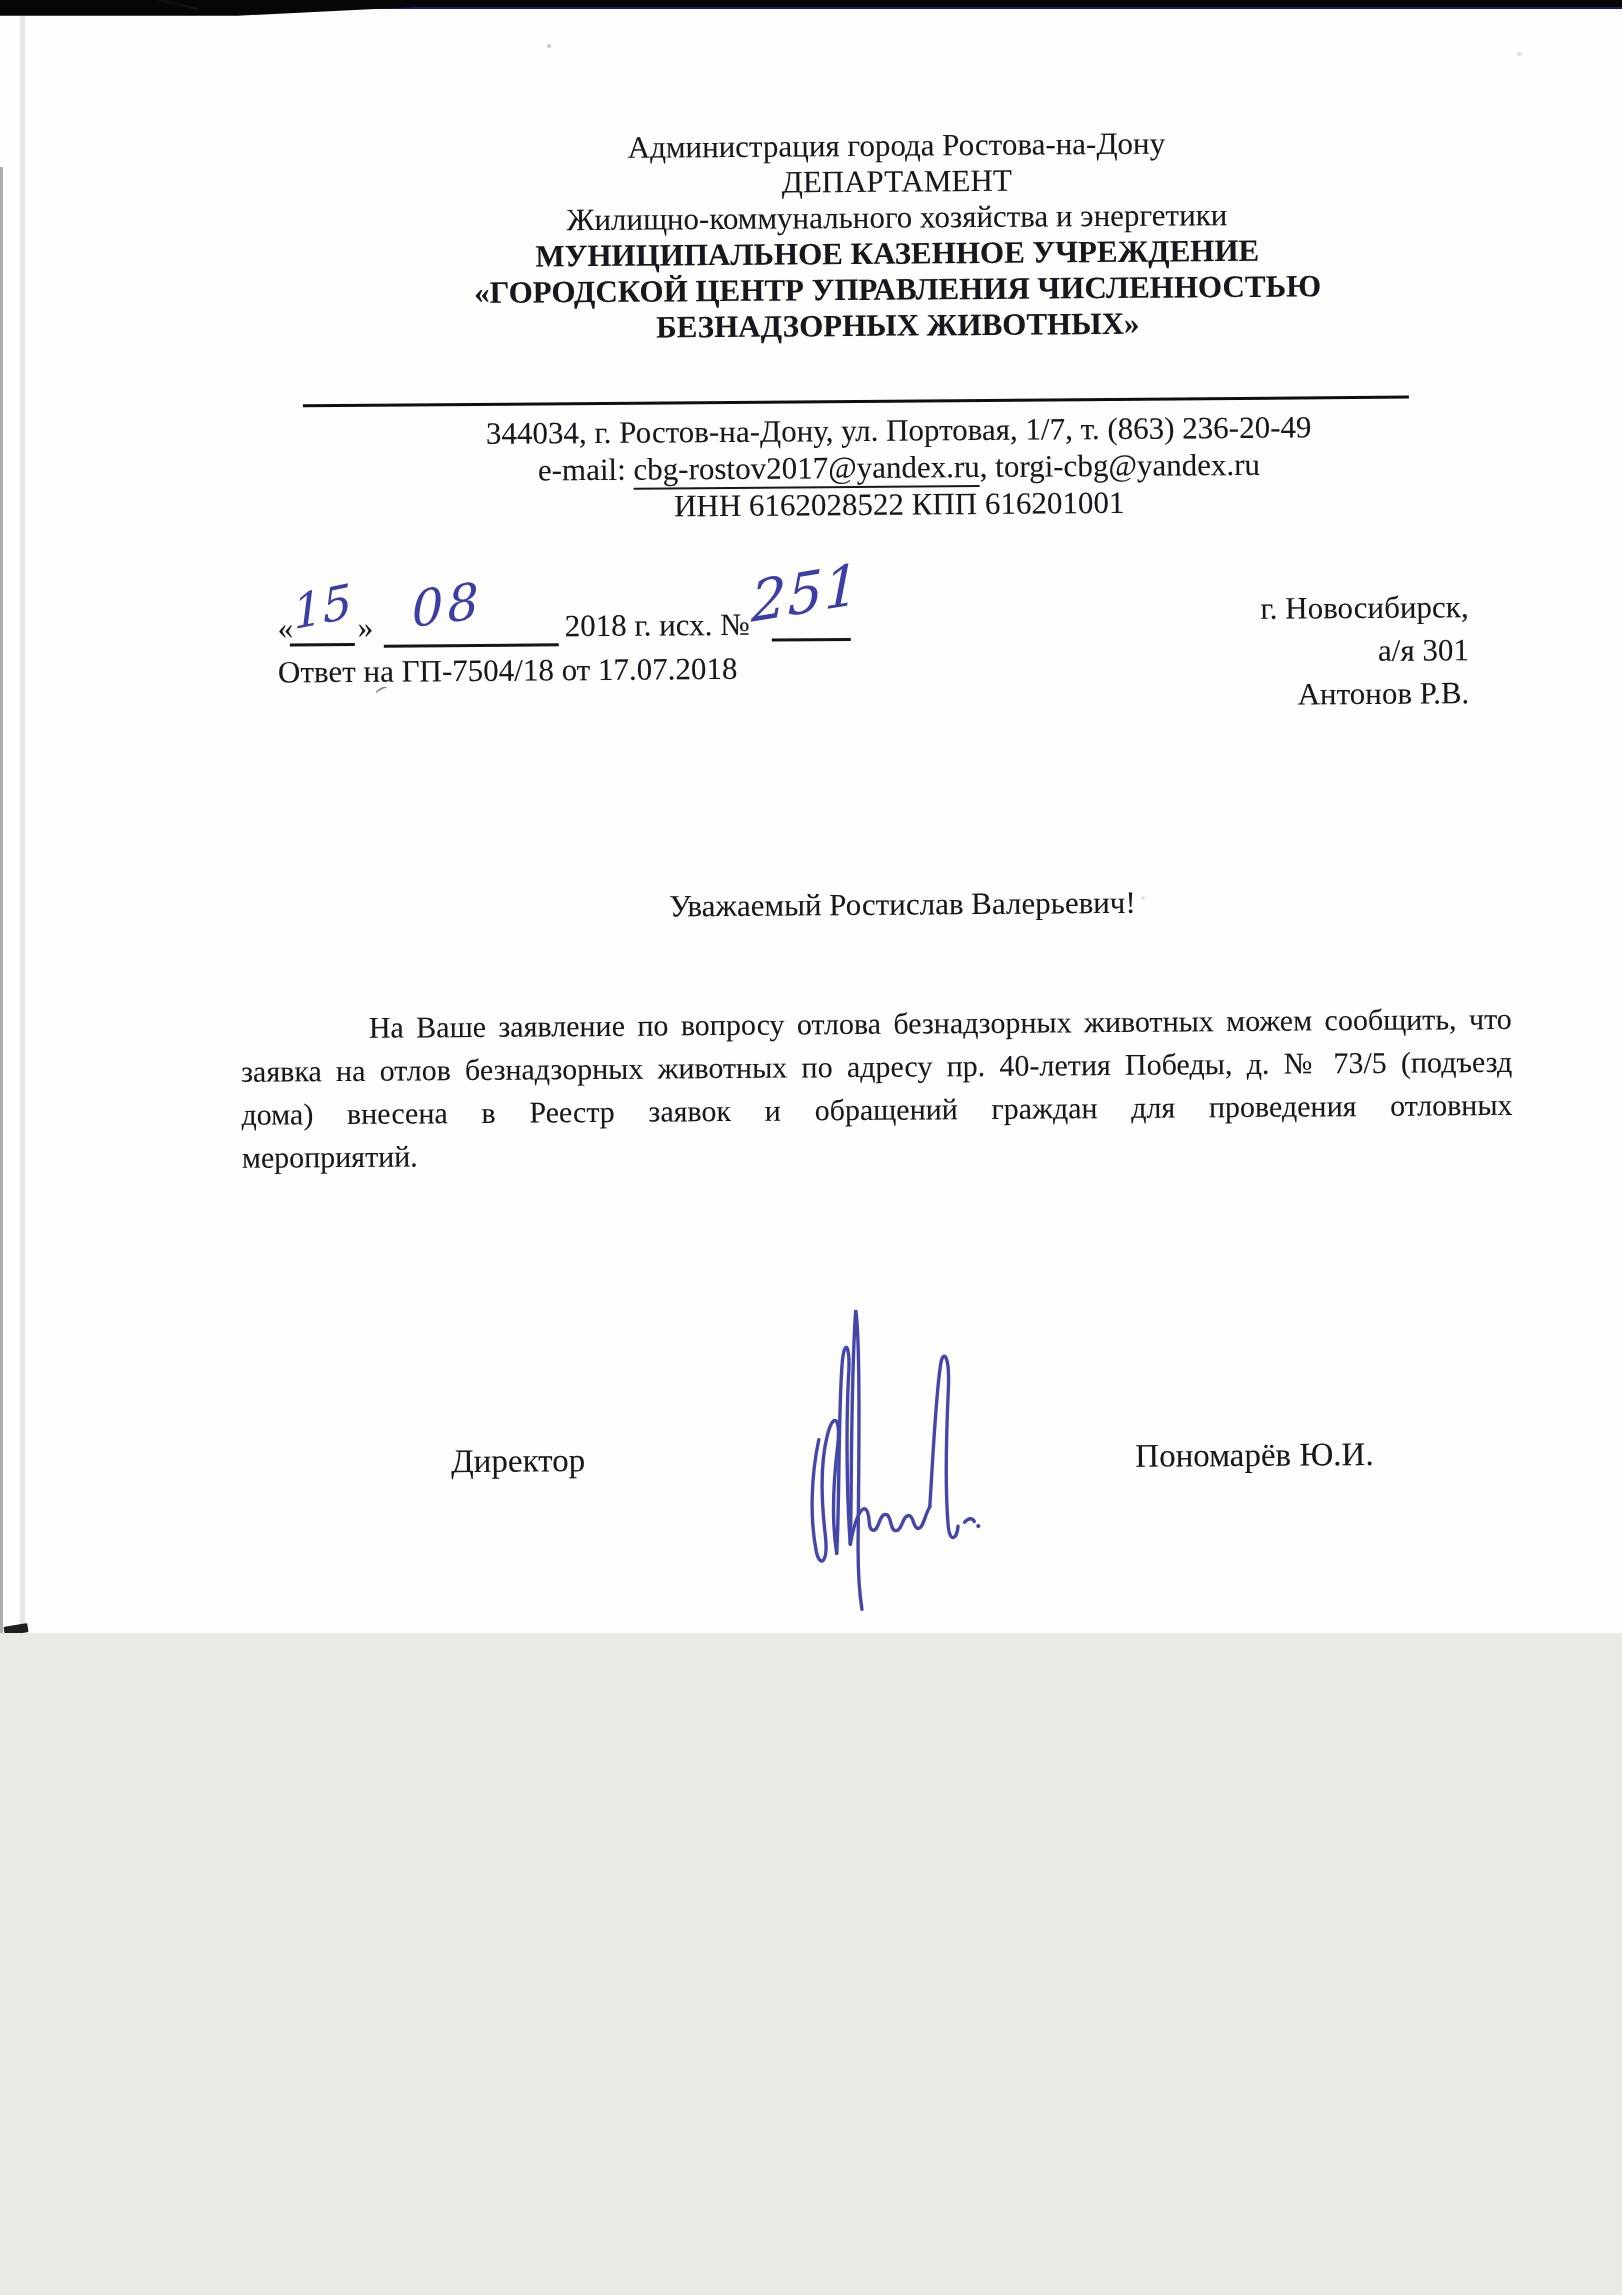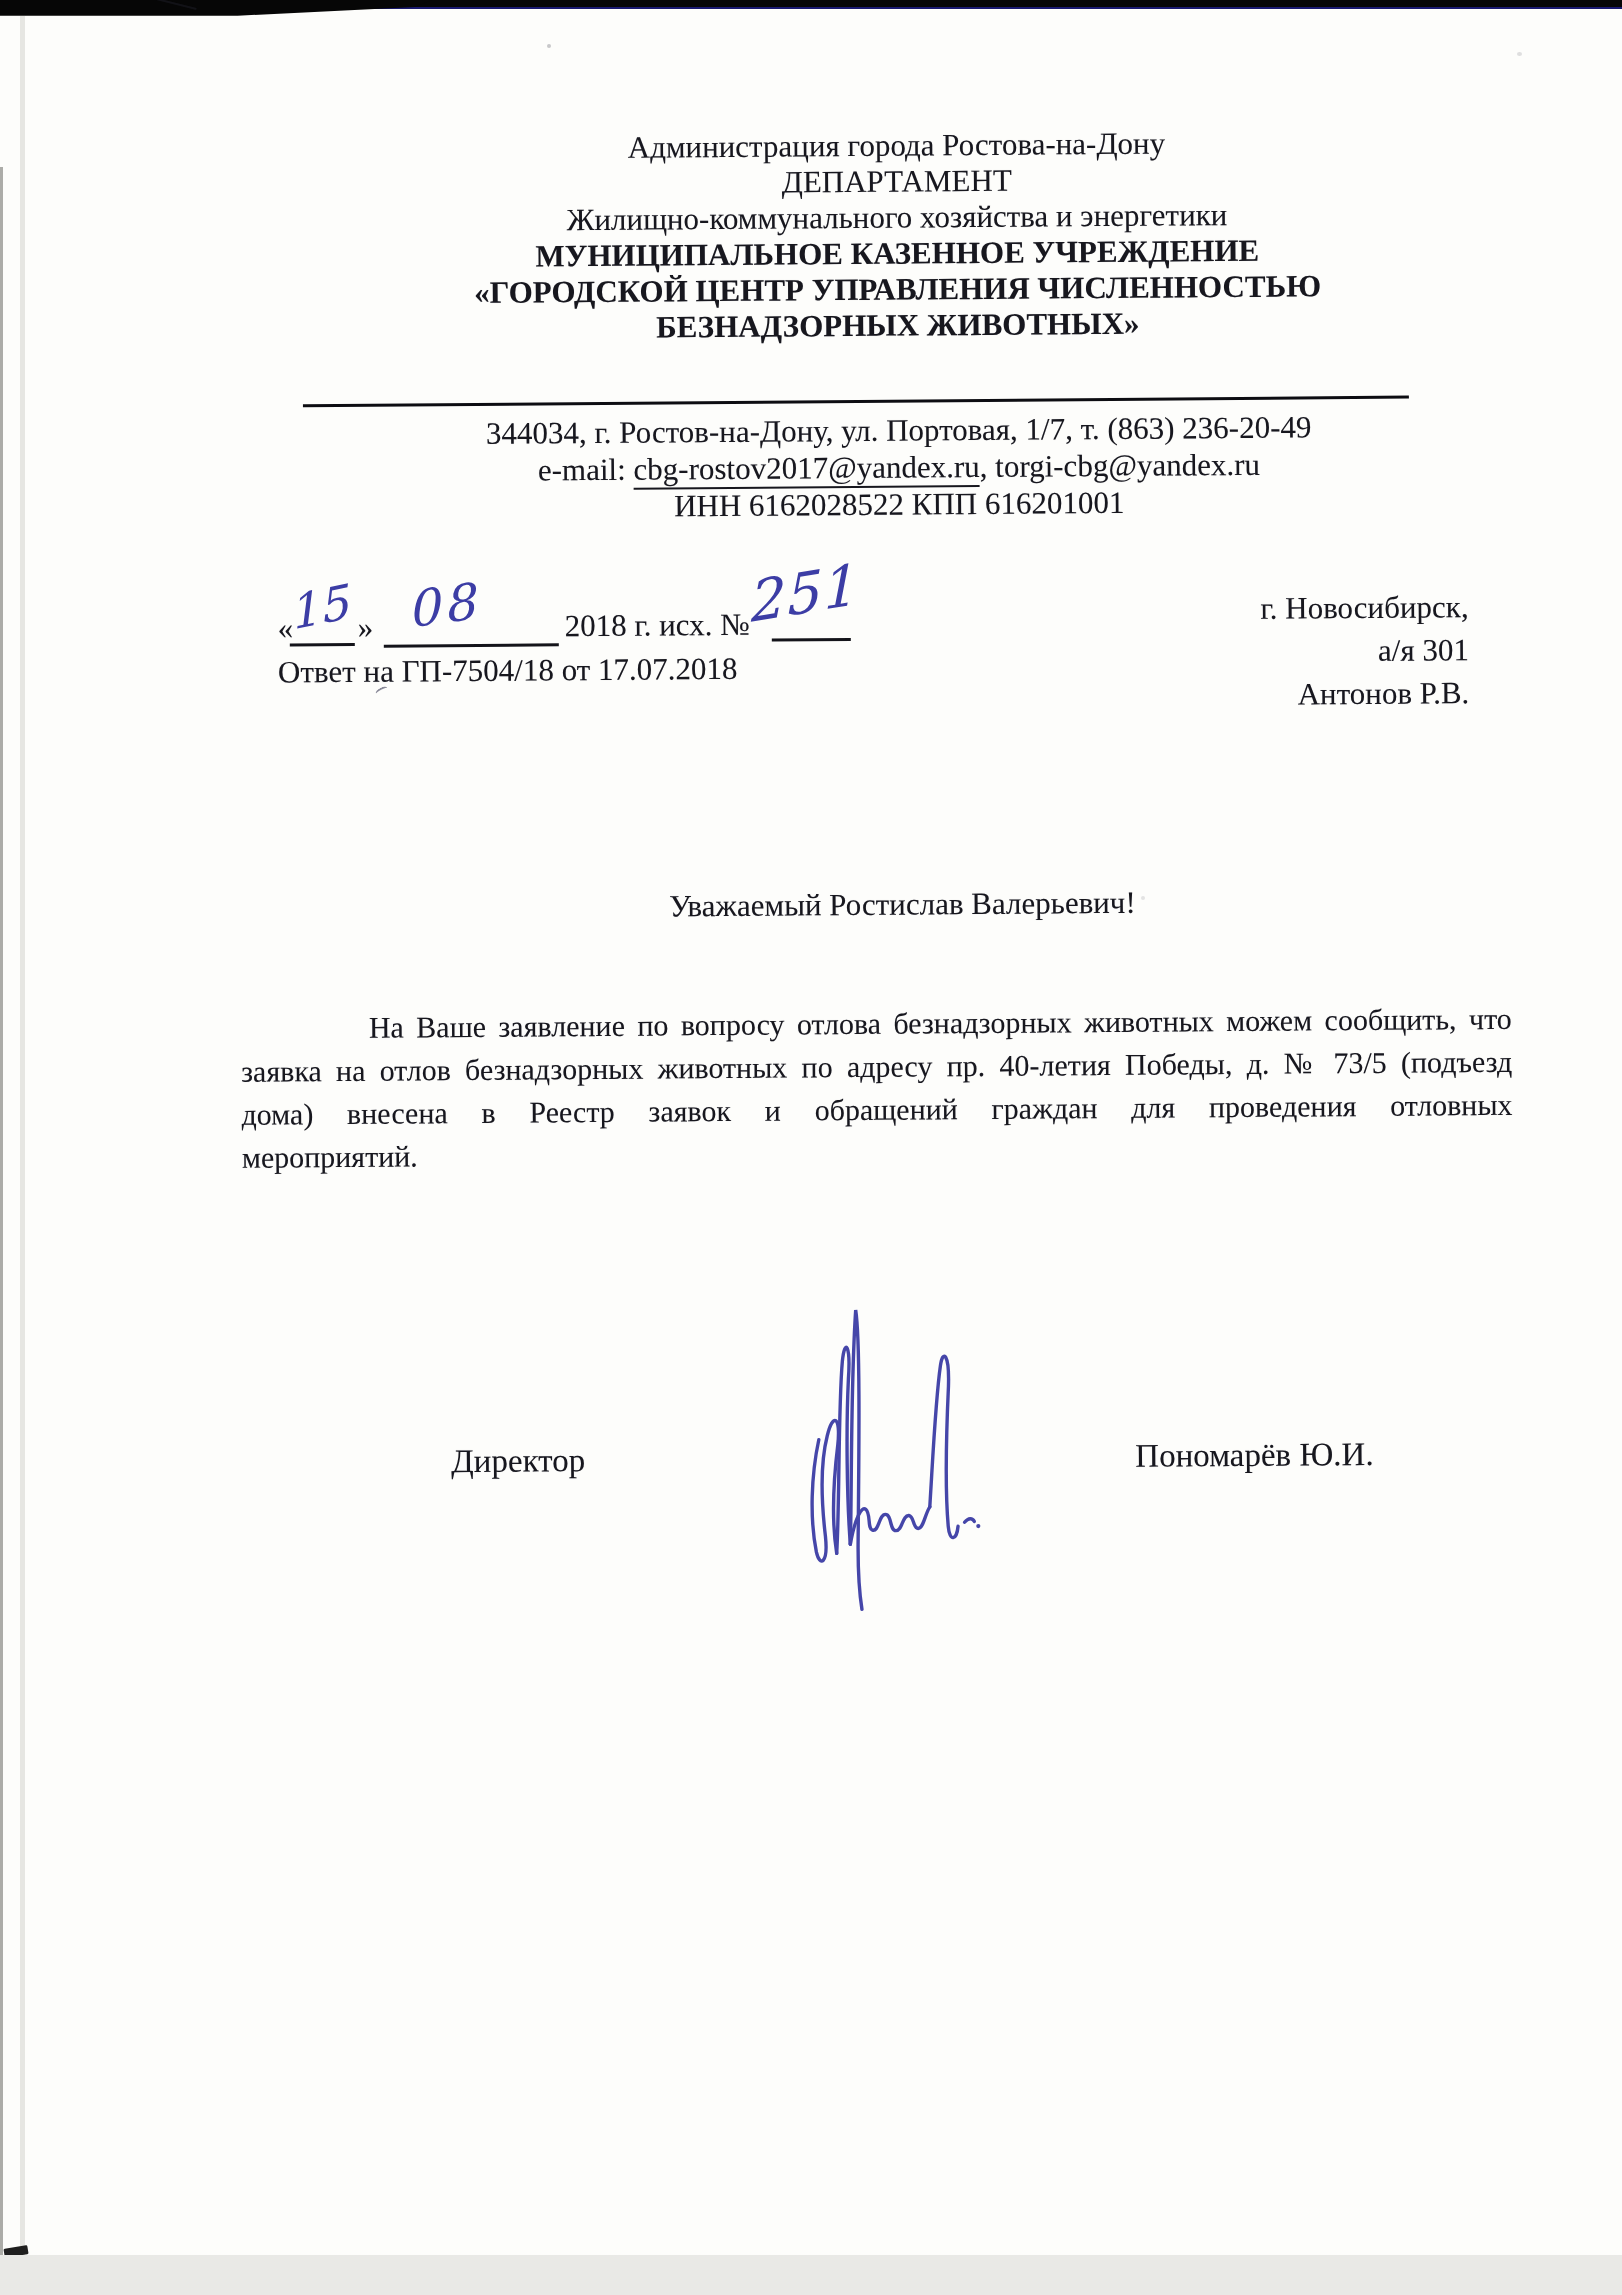--- a/index.html
+++ b/index.html
@@ -1,21 +1,21 @@
 <!DOCTYPE html>
 <html lang="ru" style="--ink: #17171e; --pen: #3c3da5; --top-bar: #060606; --top-line: #191970; --paper: #fdfdfb;font-size:10.5px"><head>
 <meta charset="utf-8">
 <style>
   :root{
     --ink:#17171e; --pen:#3c3da5; --top-bar:#060606; --top-line:#191970; --paper:#fdfdfb;
   }
   *{margin:0;padding:0;box-sizing:border-box;}
   html,body{width:1623px;height:2295px;overflow:hidden;}
   body{background:#e9e9e6;font-family:"Liberation Serif","DejaVu Serif",serif;color:var(--ink);}
-  .page{position:relative;width:1623px;height:2255px;background:var(--paper);overflow:hidden;}
+  .page{position:relative;width:1623px;height:1633px;background:var(--paper);overflow:hidden;}
 
   
   .top-line{position:absolute;left:0;top:5.2px;width:100%;height:3.9px;background:var(--top-line);}
   .top-bar{position:absolute;left:0;top:0;width:100%;height:6.5px;background:var(--top-bar);}
   .top-bar-left{position:absolute;left:0;top:0;width:432px;height:15.7px;background:var(--top-bar);
     clip-path:polygon(0 0,100% 0,96% 45%,55% 100%,0 100%);}
   .scratch{position:absolute;left:156px;top:2.6px;width:41px;height:2px;background:#15151c;transform:rotate(14deg);opacity:.8;}
   .edge-band{position:absolute;left:19.6px;top:15.7px;width:5.2px;height:2280px;background:rgba(110,110,100,0.16);}
   .edge-line{position:absolute;left:0;top:167px;width:3.3px;height:2129px;background:rgba(105,105,100,0.55);}
   .corner-mark{position:absolute;left:3.9px;bottom:0;width:23.6px;height:8.5px;background:#1f1f1f;transform:rotate(-9deg);border-radius:1.3px;}

